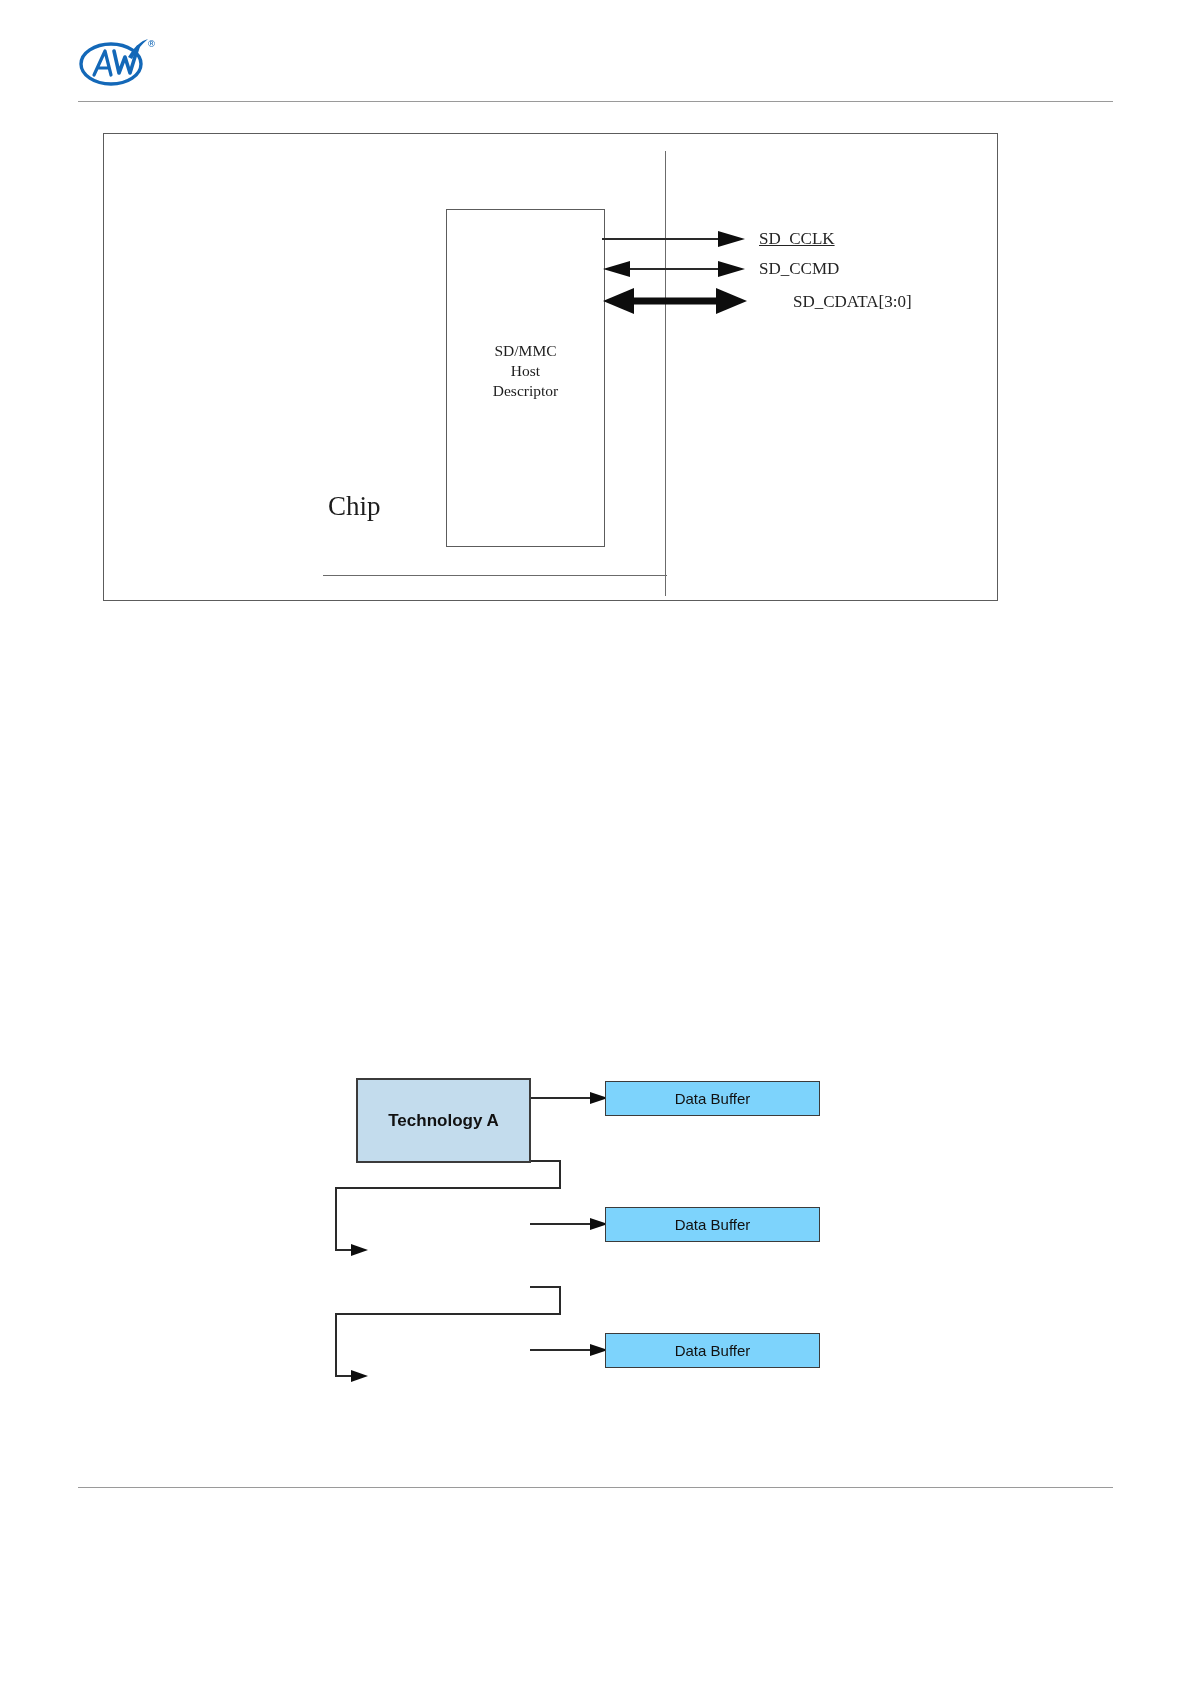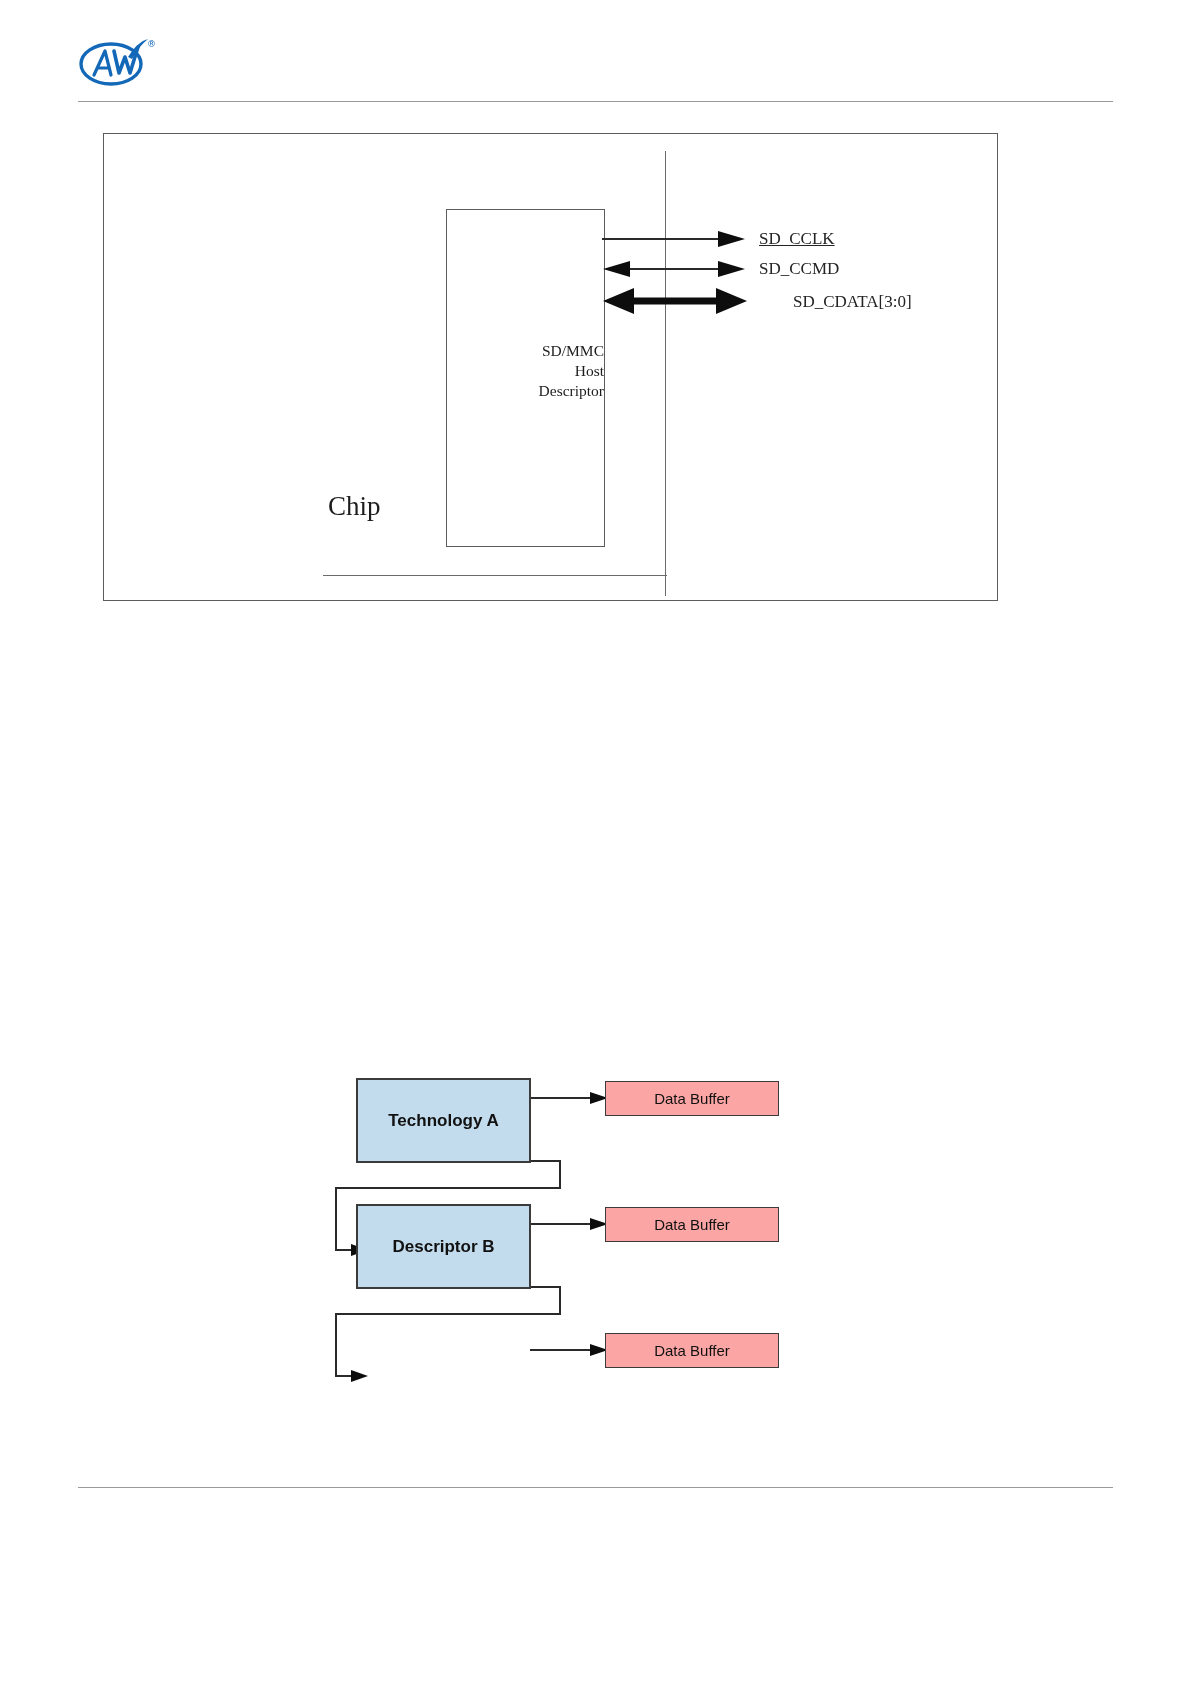--- a/index.html
+++ b/index.html
@@ -102,21 +102,21 @@
     position: absolute;
     left: 342px; top: 75px;
     width: 157px; height: 336px;
     border: 1.6px solid #5c5c5c;
     background: #ffffff;
   }
   #host-label {
     position: absolute;
     left: 0; top: 131px;
     width: 157px;
-    text-align: right;
+    text-align: center;
     font-family: "Liberation Serif", serif;
     font-size: 15.5px;
     line-height: 20px;
     color: #1d1d1d;
   }
 
   
   .sig-label {
     position: absolute;
     font-family: "Liberation Serif", serif;
@@ -141,22 +141,22 @@
     display: flex;
     align-items: center;
     justify-content: center;
     font-family: "Liberation Sans", sans-serif;
     font-weight: bold;
     font-size: 17px;
     color: #111111;
   }
   .buf-box {
     position: absolute;
-    width: 174px; height: 35px;
-    background: #fca5a5;
+    width: 215px; height: 35px;
+    background: #7dd3fc;
     border: 1.3px solid #3b3b3b;
     box-sizing: border-box;
     display: flex;
     align-items: center;
     justify-content: center;
     font-family: "Liberation Sans", sans-serif;
     font-size: 15px;
     color: #111111;
   }
 </style>
@@ -239,23 +239,20 @@
     <polygon points="31,310 48,316 31,322" fill="#0d0d0d"></polygon>
   </svg>
 
   <div class="desc-box" style="left:36px; top:18px;">
     <span>Technology A</span>
   </div>
   <div class="buf-box" style="left:285px; top:21px;">
     <span>Data Buffer</span>
   </div>
 
-  <div class="desc-box" style="left:36px; top:144px;">
-    <span>Descriptor B</span>
-  </div>
   <div class="buf-box" style="left:285px; top:147px;">
     <span>Data Buffer</span>
   </div>
 
   <div class="buf-box" style="left:285px; top:273px;">
     <span>Data Buffer</span>
   </div>
 
 </div>
 

